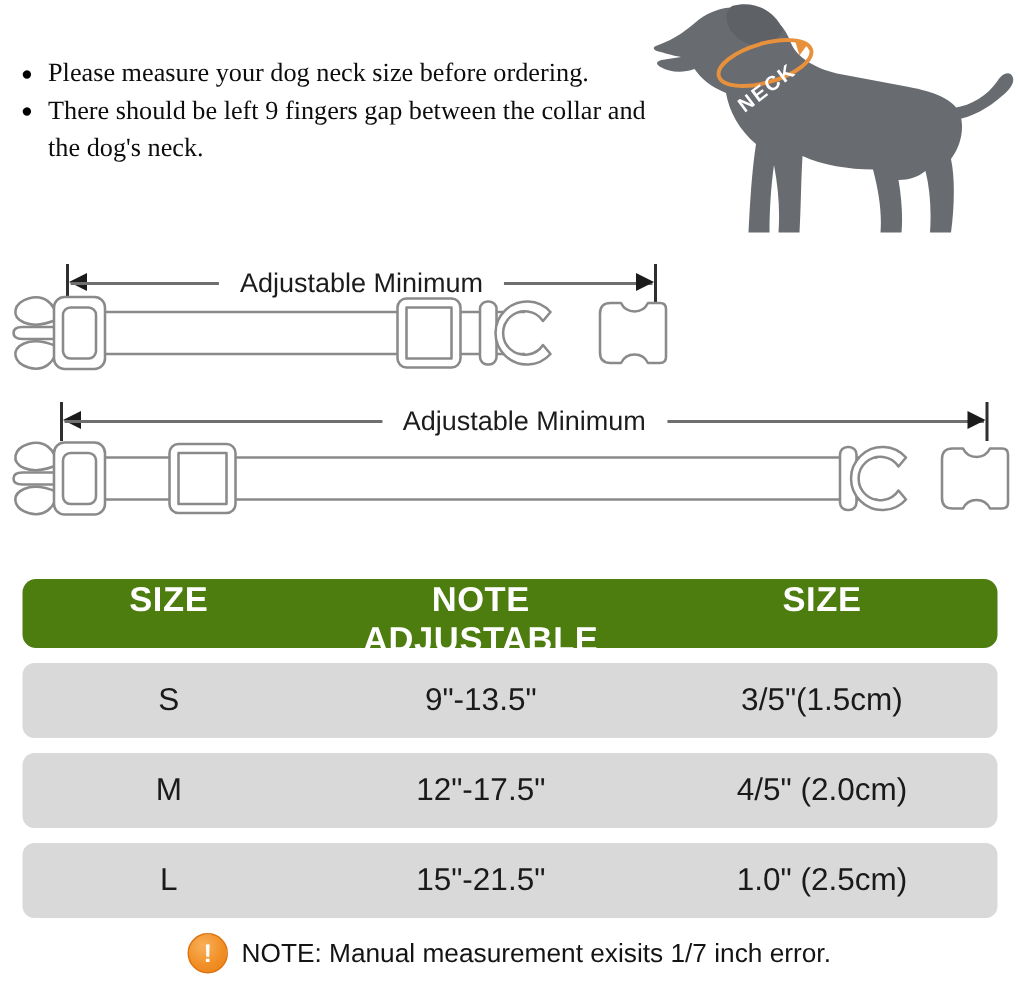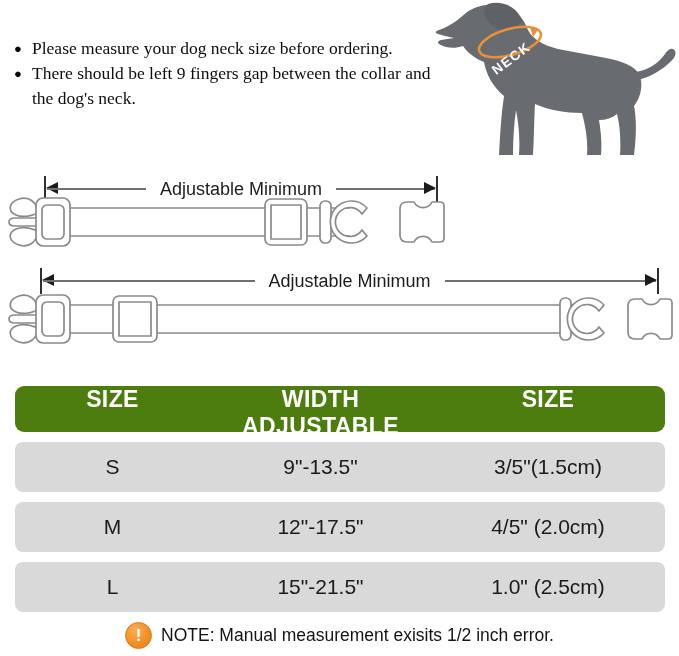--- a/index.html
+++ b/index.html
@@ -141,21 +141,21 @@
     <rect x="560" y="6" width="11" height="42" rx="5"></rect>
     <path class="strap" d="M571,13 H585 M571,41 H585"></path>
     <path d="M604,13 A21,21 0 1 0 604,41 L599,35 A14.5,14.5 0 1 1 599,19 Z"></path>
     <path d="M635,7 L642,7 A10,10 0 0 0 660,7 L668,7 Q672,7 672,11 L672,43 Q672,47 668,47 L660,47
          A10,10 0 0 0 642,47 L635,47 Q628,47 628,40 L628,14 Q628,7 635,7 Z"></path>
   </svg>
 
   <div class="size-table">
     <div class="thead">
       <span class="cell c1">SIZE</span>
-      <span class="cell c2">WIDTH ADJUSTABLE</span>
+      <span class="cell c2">NOTE ADJUSTABLE</span>
       <span class="cell c3">SIZE</span>
     </div>
     <div class="trow">
       <span class="cell c1">S</span>
       <span class="cell c2">9"-13.5"</span>
       <span class="cell c3">3/5"(1.5cm)</span>
     </div>
     <div class="trow">
       <span class="cell c1">M</span>
       <span class="cell c2">12"-17.5"</span>
@@ -163,16 +163,16 @@
     </div>
     <div class="trow">
       <span class="cell c1">L</span>
       <span class="cell c2">15"-21.5"</span>
       <span class="cell c3">1.0" (2.5cm)</span>
     </div>
   </div>
 
   <div class="note">
     <span class="note-icon">!</span>
-    <span class="note-text">NOTE: Manual measurement exisits 1/2 inch error.</span>
+    <span class="note-text">NOTE: Manual measurement exisits 1/7 inch error.</span>
   </div>
 
 </div>
 
 </body></html>

